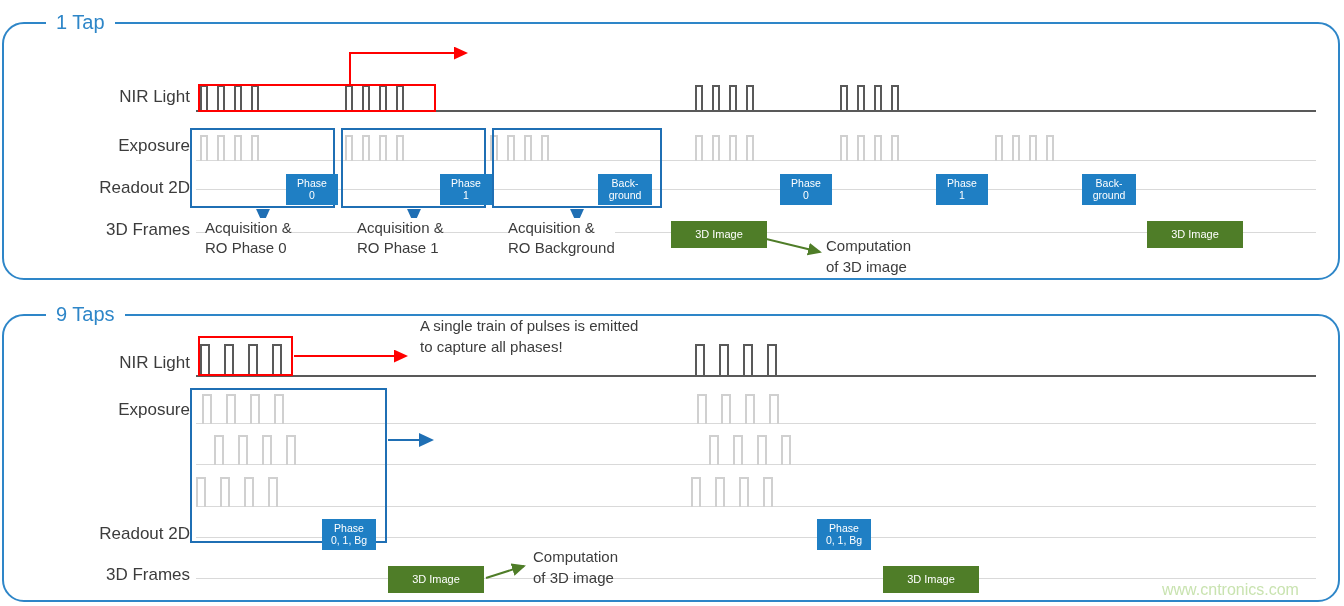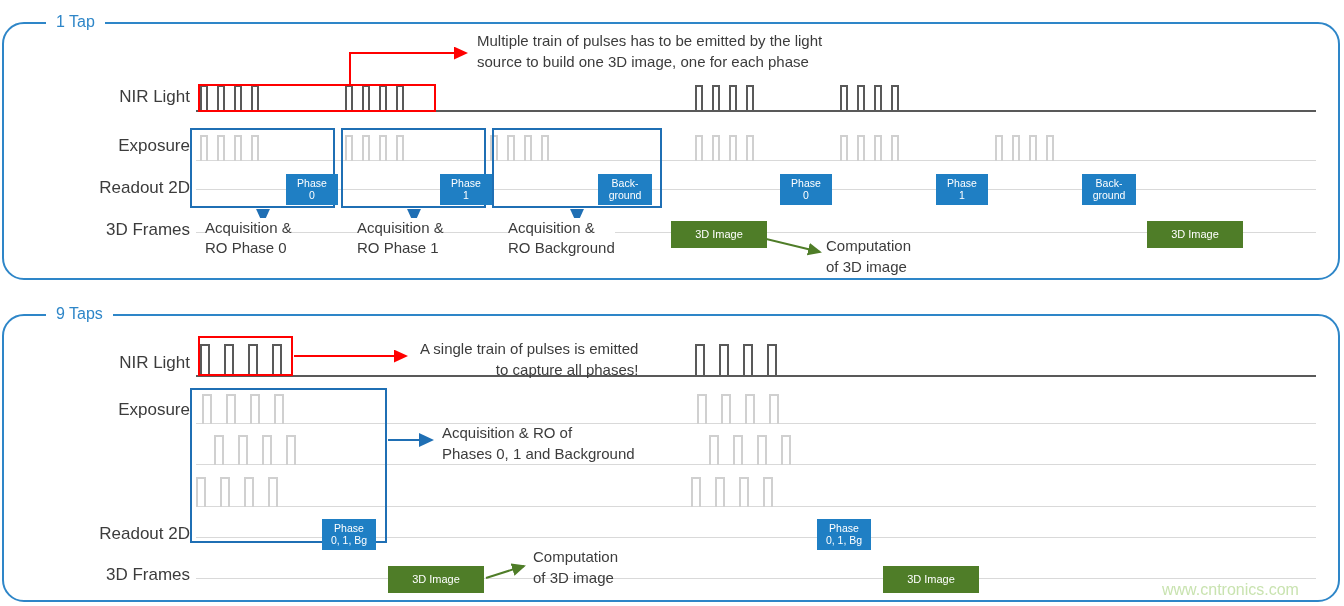--- a/index.html
+++ b/index.html
@@ -24,21 +24,21 @@
     border: 2px solid #2E86C8;
     border-radius: 22px;
     box-sizing: border-box;
   }
   #panel-1tap { left: 2px; top: 22px; width: 1338px; height: 258px; }
   #panel-3taps { left: 2px; top: 314px; width: 1338px; height: 288px; }
 
   
   .panel-title {
     position: absolute;
-    font-size: 16px;
+    font-size: 20px;
     color: #2E86C8;
     background: #ffffff;
     padding: 0 10px;
     line-height: 28px;
     white-space: nowrap;
     z-index: 6;
   }
   #title-1tap { left: 46px; top: 8px; }
   #title-3taps { left: 46px; top: 300px; }
 
@@ -230,22 +230,20 @@
   <div class="chip green" style="left:671px; top:221px; width:96px;">3D Image</div>
   <div class="chip green" style="left:1147px; top:221px; width:96px;">3D Image</div>
 
   <div class="caption" style="left:205px; top:218px;">Acquisition &amp;
 RO Phase 0</div>
   <div class="caption" style="left:357px; top:218px;">Acquisition &amp;
 RO Phase 1</div>
   <div class="caption" style="left:508px; top:218px;">Acquisition &amp;
 RO Background</div>
 
-  <div class="note" style="left:477px; top:30px;">Multiple train of pulses has to be emitted by the light
-source to build one 3D image, one for each phase</div>
 
   <div class="note" style="left:826px; top:235px;">Computation
 of 3D image</div>
 
   <div class="panel" id="panel-3taps"></div>
   <div class="panel-title" id="title-3taps">9 Taps</div>
 
   <div class="row-label" style="left:30px; top:353px;">NIR Light</div>
   <div class="row-label" style="left:30px; top:400px;">Exposure</div>
   <div class="row-label" style="left:30px; top:524px;">Readout 2D</div>
@@ -304,25 +302,23 @@
   <div class="groupbox" style="left:190px; top:388px; width:197px; height:155px;"></div>
 
   <div class="chip" style="left:322px; top:519px; width:54px;">Phase
 0, 1, Bg</div>
   <div class="chip" style="left:817px; top:519px; width:54px;">Phase
 0, 1, Bg</div>
 
   <div class="chip green" style="left:388px; top:566px; width:96px;">3D Image</div>
   <div class="chip green" style="left:883px; top:566px; width:96px;">3D Image</div>
 
-  <div class="note" style="left:420px; top:338px;text-align:right;">A single train of pulses is emitted
+  <div class="note" style="left:420px; top:315px;">A single train of pulses is emitted
 to capture all phases!</div>
 
-  <div class="note" style="left:442px; top:422px;">Acquisition &amp; RO of
-Phases 0, 1 and Background</div>
 
   <div class="note" style="left:533px; top:546px;">Computation
 of 3D image</div>
 
   <div class="watermark" style="left:1162px; top:581px;">www.cntronics.com</div>
 
   <svg class="overlay" viewBox="0 0 1344 606">
     <defs>
       <marker id="arrow-red" markerWidth="7" markerHeight="7" refX="6" refY="3.2" orient="auto" markerUnits="strokeWidth">
         <path d="M0,0 L7,3.2 L0,6.4 z" fill="#FF0000"></path>

